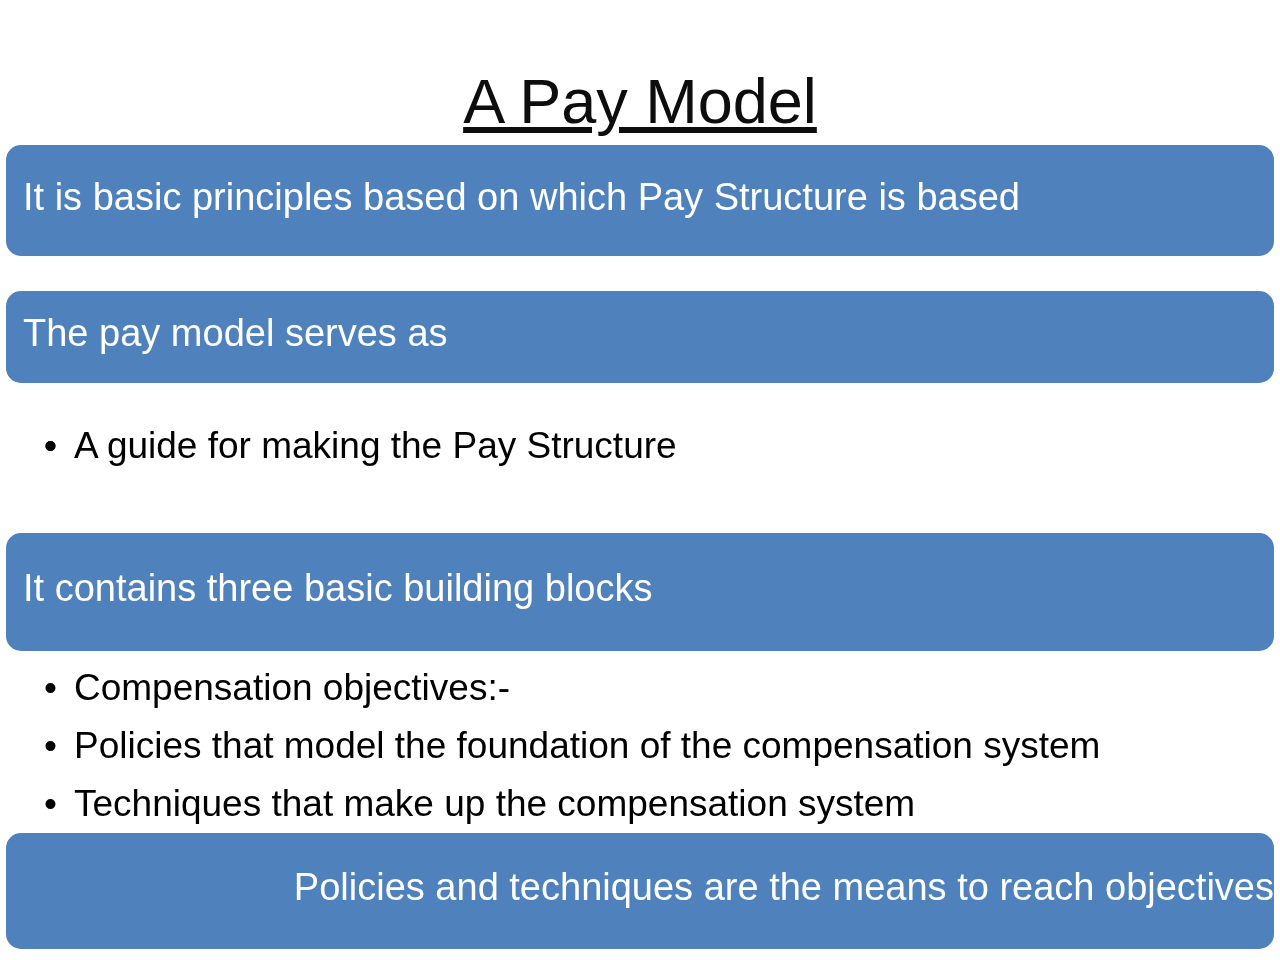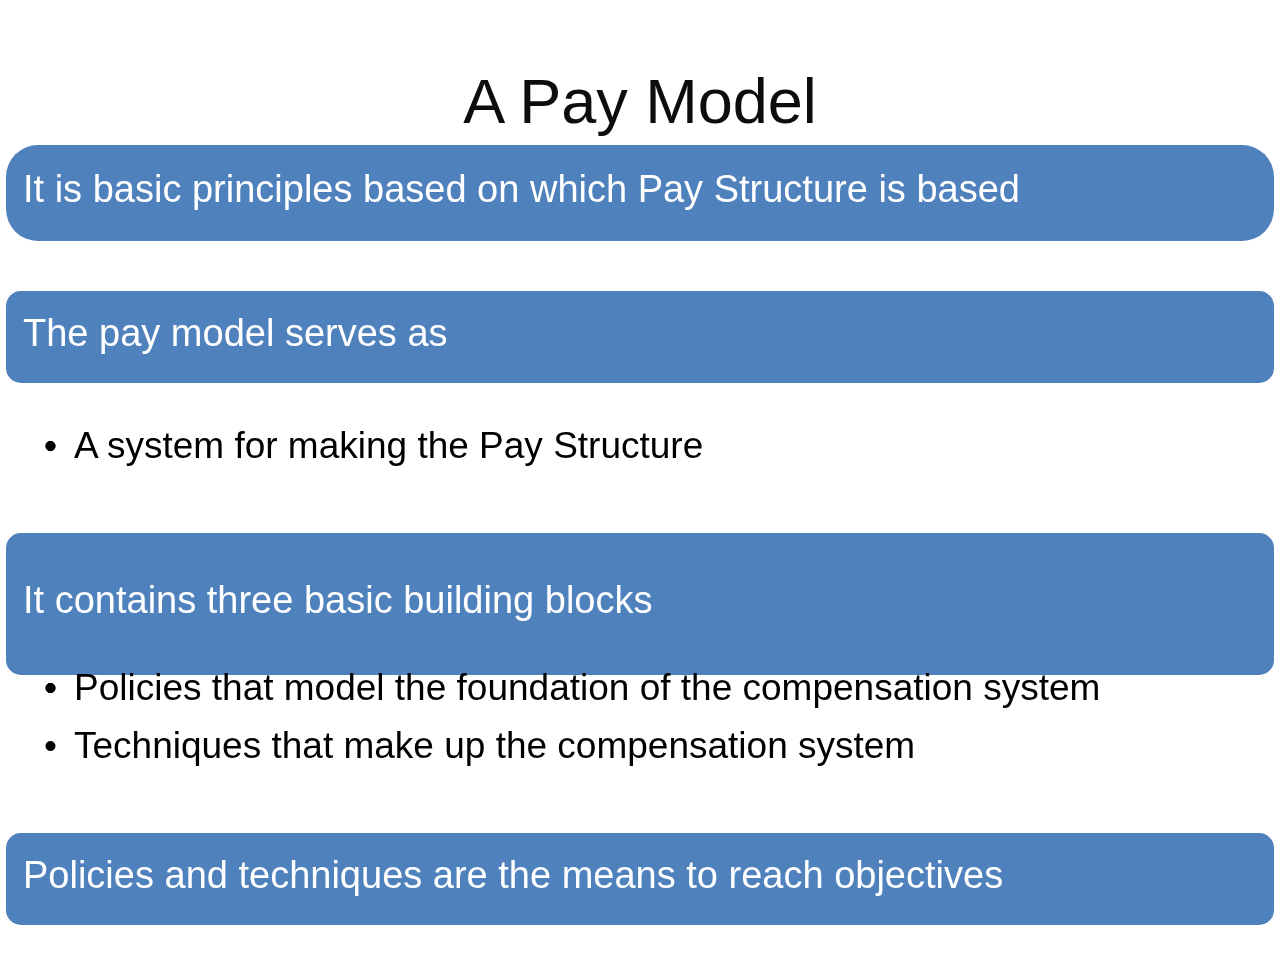--- a/index.html
+++ b/index.html
@@ -26,20 +26,21 @@
     left: 0;
     top: 28px;
     width: 1280px;
     text-align: center;
     font-size: 63px;
     font-weight: 400;
     line-height: 1.0;
     color: #0d0d0d;
     letter-spacing: 0px;
     white-space: nowrap;
+    text-decoration: underline;
   }
   
   .bar {
     position: absolute;
     left: 6px;
     width: 1268px;
     background: #4f81bd;
     border-radius: 15px;
     box-sizing: border-box;
     display: flex;
@@ -47,24 +48,24 @@
   }
   .bar-text {
     color: #ffffff;
     font-size: 38px;
     font-weight: 400;
     line-height: 1.05;
     padding-left: 17px;
     padding-bottom: 6px;
     white-space: nowrap;
   }
-  .bar-1 { top: 145px;  height: 96px; border-radius: 32px; }
+  .bar-1 { top: 145px;  height: 111px; }
   .bar-2 { top: 291px;  height: 92px; }
-  .bar-3 { top: 533px;  height: 142px; }
-  .bar-4 { top: 833px;  height: 92px; }
+  .bar-3 { top: 533px;  height: 118px; }
+  .bar-4 { top: 833px;  height: 116px; justify-content: flex-end; }
   
   .bullets {
     position: absolute;
     left: 40px;
     width: 1220px;
     margin: 0;
     padding: 0;
     list-style: none;
   }
   .bullets li {
@@ -100,31 +101,32 @@
   <div class="bar bar-2">
     <span class="bar-text">The pay model serves as</span>
   </div>
 
   <ul class="bullets bullets-1">
     <li>
       <span class="dot">•</span>
     </li>
     <li>
       <span class="dot">•</span>
-      <span>A system for making the Pay Structure</span>
+      <span>A guide for making the Pay Structure</span>
     </li>
   </ul>
 
   <div class="bar bar-3">
     <span class="bar-text">It contains three basic building blocks</span>
   </div>
 
   <ul class="bullets bullets-2">
     <li>
       <span class="dot">•</span>
+      <span>Compensation objectives:-</span>
     </li>
     <li>
       <span class="dot">•</span>
       <span>Policies that model the foundation of the compensation system</span>
     </li>
     <li>
       <span class="dot">•</span>
       <span>Techniques that make up the compensation system</span>
     </li>
   </ul>

